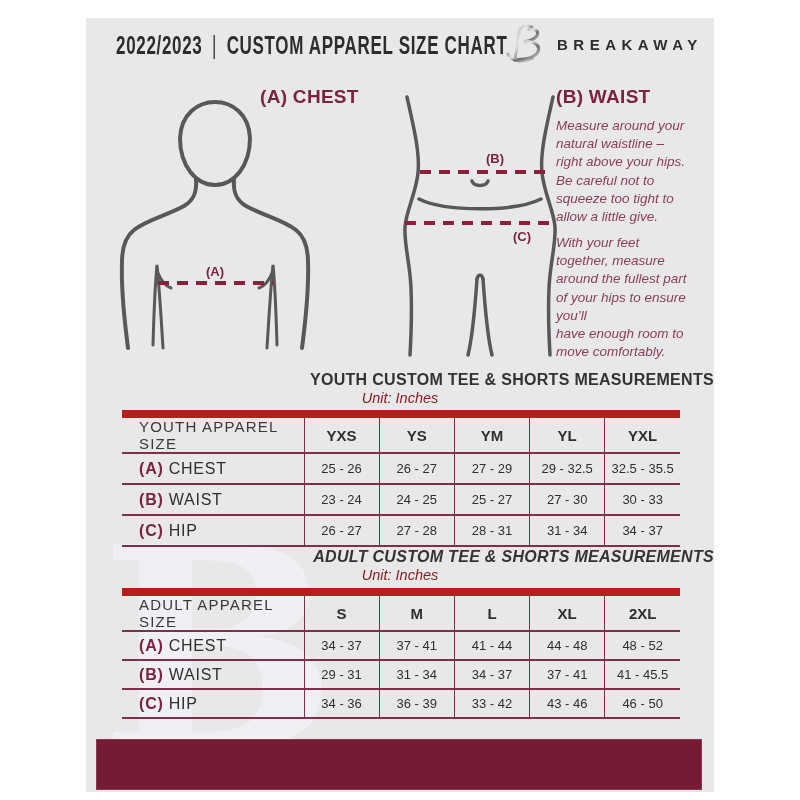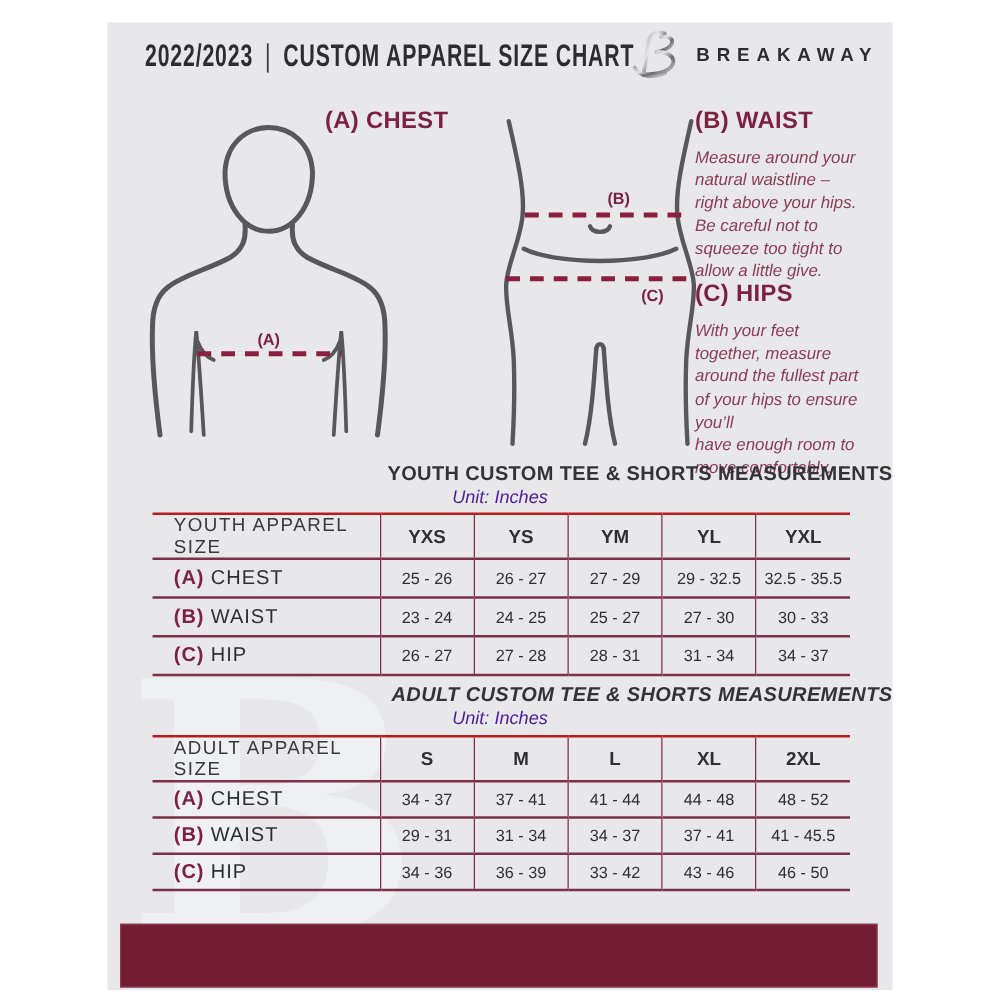--- a/index.html
+++ b/index.html
@@ -42,36 +42,36 @@
   .fig{position:absolute;z-index:2;}
   .fig-torso{left:22px;top:62px;}
   .fig-hips{left:309px;top:75px;}
   
   .sec-title{
     position:absolute;left:0;width:100%;text-align:right;z-index:2;
     font-weight:bold;font-size:16px;color:#333335;letter-spacing:0.3px;
   }
   .sec-unit{
     position:absolute;left:0;width:100%;text-align:center;z-index:2;
-    font-style:italic;font-size:14.5px;color:#4c1d95;
+    font-style:italic;font-size:14.5px;color:#7f1d1d;
   }
   .t-youth-title{top:353px;} .t-youth-unit{top:372px;}
   .t-adult-title{top:530px;font-style:italic;} .t-adult-unit{top:549px;}
   
   table.size-table{
     position:absolute;left:36px;width:558px;border-collapse:collapse;
     table-layout:fixed;z-index:2;background:transparent;
   }
   .tbl-youth{top:392px;} .tbl-adult{top:570px;}
   .size-table col.c0{width:182px;} .size-table col.c{width:75.2px;}
   .size-table th,.size-table td{
     padding:0;text-align:center;vertical-align:middle;color:#2f2f31;
   }
   .size-table thead th{
-    border-top:2px solid #b91c1c;border-bottom:2px solid #7e3048;
+    border-top:8px solid #b91c1c;border-bottom:2px solid #7e3048;
     font-weight:bold;font-size:15px;height:33px;
   }
   .size-table tbody td{border-bottom:2px solid #7e3048;font-size:13px;}
   .tbl-youth tbody td{height:29px;}
   .tbl-adult tbody td{height:27px;}
   .size-table th + th,.size-table td + td{border-left:1.5px solid #7e3048;}
   .size-table .lblcell{
     text-align:left;padding-left:17px;font-weight:normal;
   }
   .size-table thead .lblcell{
@@ -155,21 +155,20 @@
   <div class="inst inst-waist">
     <h3>(B) WAIST</h3>
     <p>Measure around your
 natural waistline –
 right above your hips.
 Be careful not to
 squeeze too tight to
 allow a little give.</p>
   </div>
   <div class="inst inst-hips">
-    <h3>(C) HIPS</h3>
     <p>With your feet
 together, measure
 around the fullest part
 of your hips to ensure
 you’ll
 have enough room to
 move comfortably.</p>
   </div>
 
   <div class="sec-title t-youth-title">YOUTH CUSTOM TEE &amp; SHORTS MEASUREMENTS</div>

